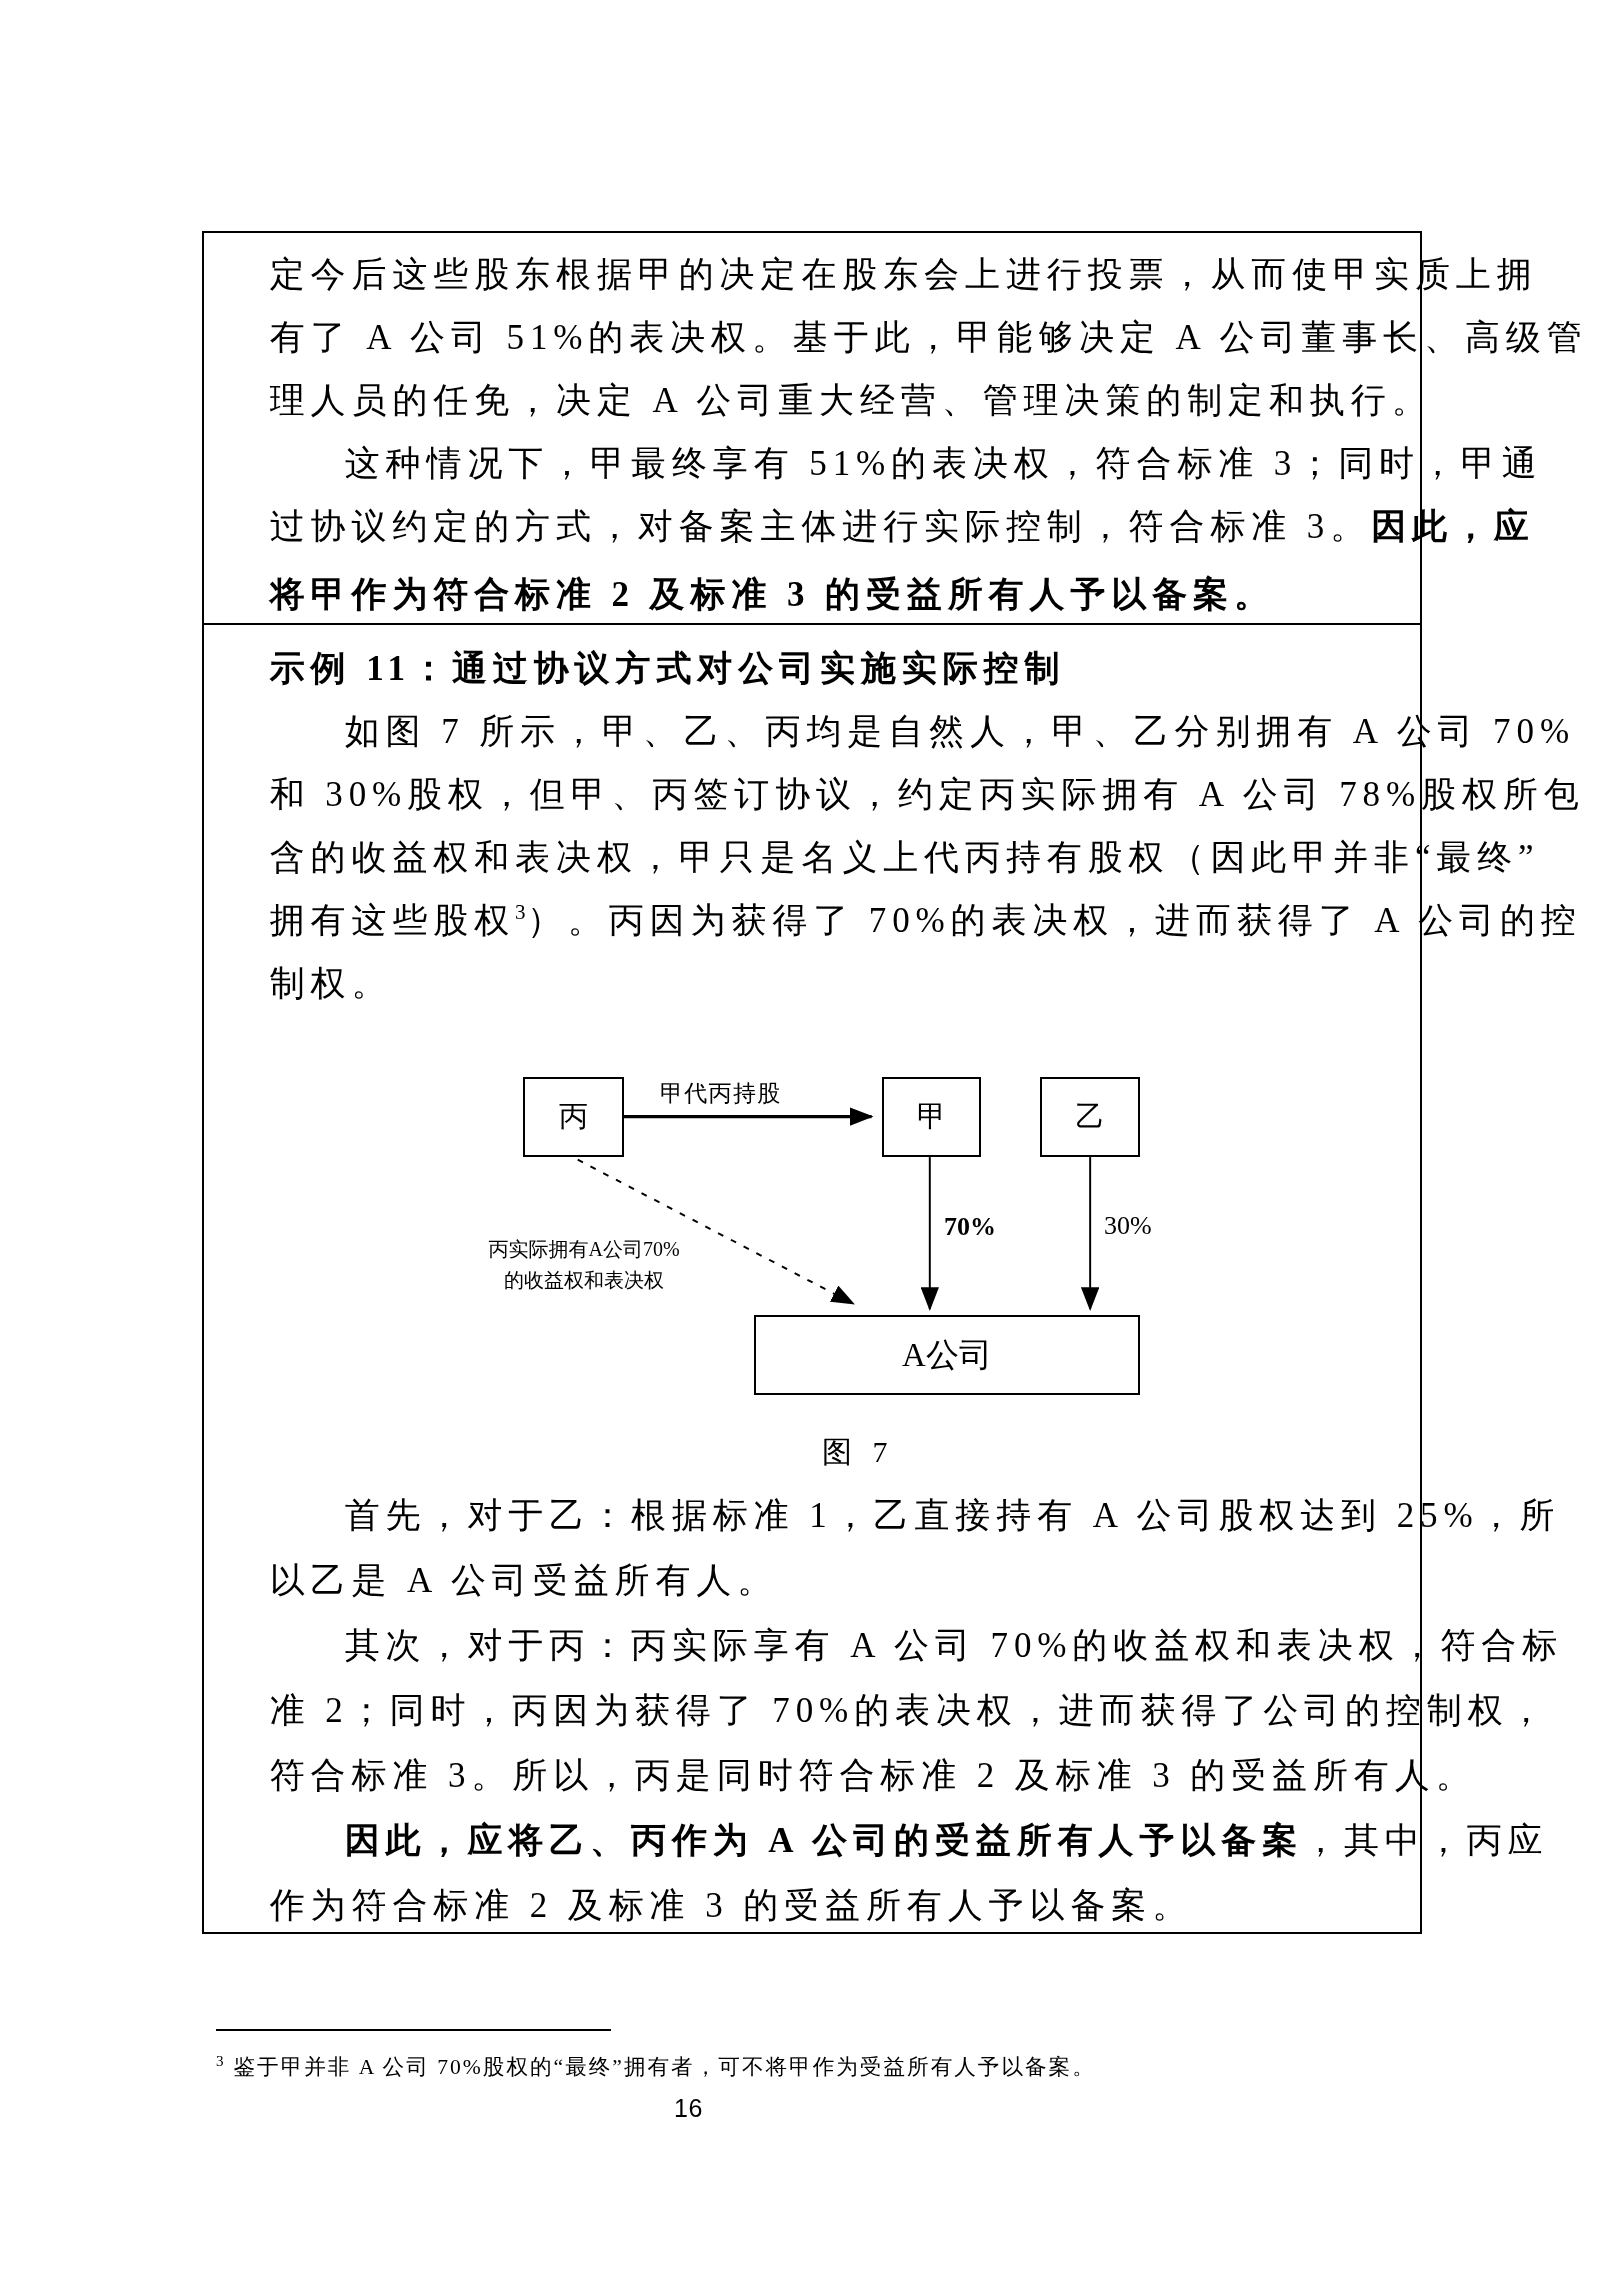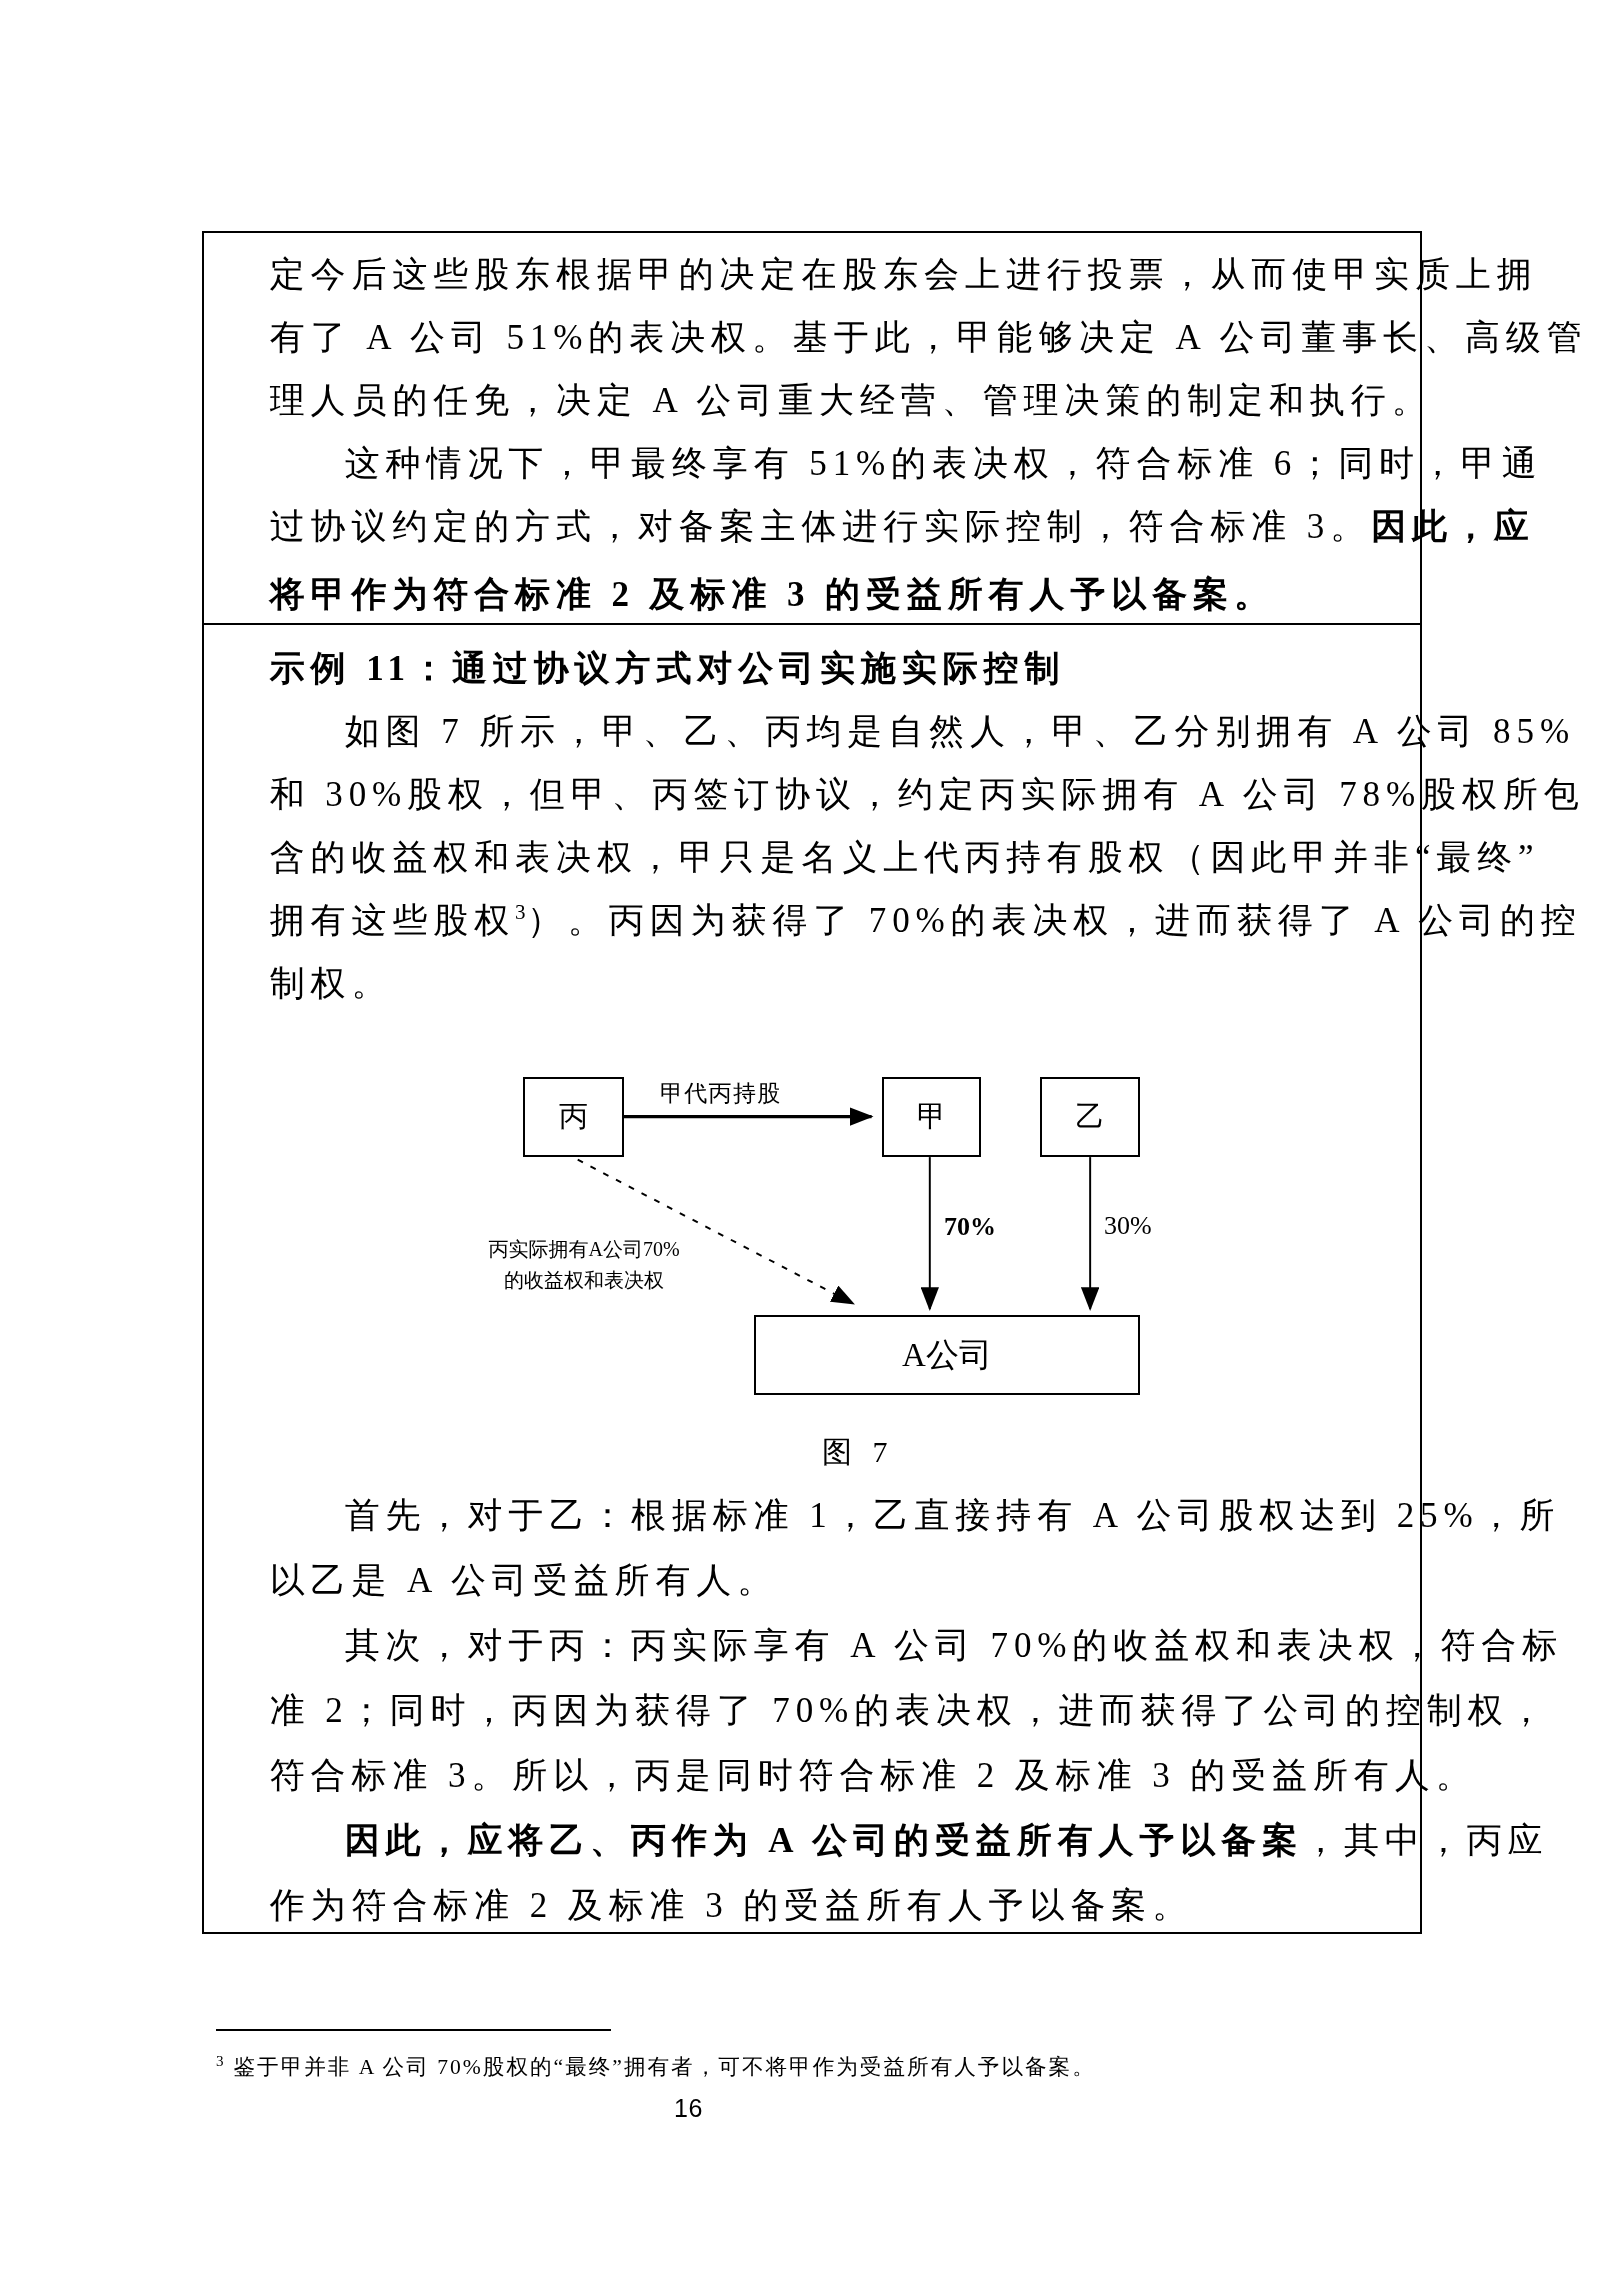--- a/index.html
+++ b/index.html
@@ -72,33 +72,33 @@
 </style>
 </head>
 <body>
 
 <div class="content-box">
 
   <div class="textcol block1">
       <div class="line"><span>定今后这些股东根据甲的决定在股东会上进行投票，从而使甲实质上拥</span></div>
       <div class="line"><span>有了 A 公司 51%的表决权。基于此，甲能够决定 A 公司董事长、高级管</span></div>
       <div class="line"><span>理人员的任免，决定 A 公司重大经营、管理决策的制定和执行。</span></div>
-      <div class="line indent"><span>这种情况下，甲最终享有 51%的表决权，符合标准 6；同时，甲通</span></div>
+      <div class="line indent"><span>这种情况下，甲最终享有 51%的表决权，符合标准 3；同时，甲通</span></div>
       <div class="line"><span>过协议约定的方式，对备案主体进行实际控制，符合标准 3。</span><span class="bold">因此，应</span></div>
       <div class="line"><span class="bold">将甲作为符合标准 2 及标准 3 的受益所有人予以备案。</span></div>
     </div>
 
   <div class="divider"></div>
 
   <div class="textcol block2">
     <div class="line">
       <span class="bold">示例 11：通过协议方式对公司实施实际控制</span>
     </div>
     <div>
-        <div class="line indent"><span>如图 7 所示，甲、乙、丙均是自然人，甲、乙分别拥有 A 公司 85%</span></div>
+        <div class="line indent"><span>如图 7 所示，甲、乙、丙均是自然人，甲、乙分别拥有 A 公司 70%</span></div>
         <div class="line"><span>和 30%股权，但甲、丙签订协议，约定丙实际拥有 A 公司 78%股权所包</span></div>
         <div class="line"><span>含的收益权和表决权，甲只是名义上代丙持有股权（因此甲并非“最终”</span></div>
         <div class="line"><span>拥有这些股权</span><sup class="fn-ref">3</sup><span>）。丙因为获得了 70%的表决权，进而获得了 A 公司的控</span></div>
         <div class="line"><span>制权。</span></div>
       </div>
   </div>
 
   <svg class="diagram-svg" viewBox="0 0 1858 2596" xmlns="http://www.w3.org/2000/svg">
     <defs>
       <marker id="ah" markerUnits="userSpaceOnUse" markerWidth="36" markerHeight="28" refX="33" refY="14" orient="auto">

